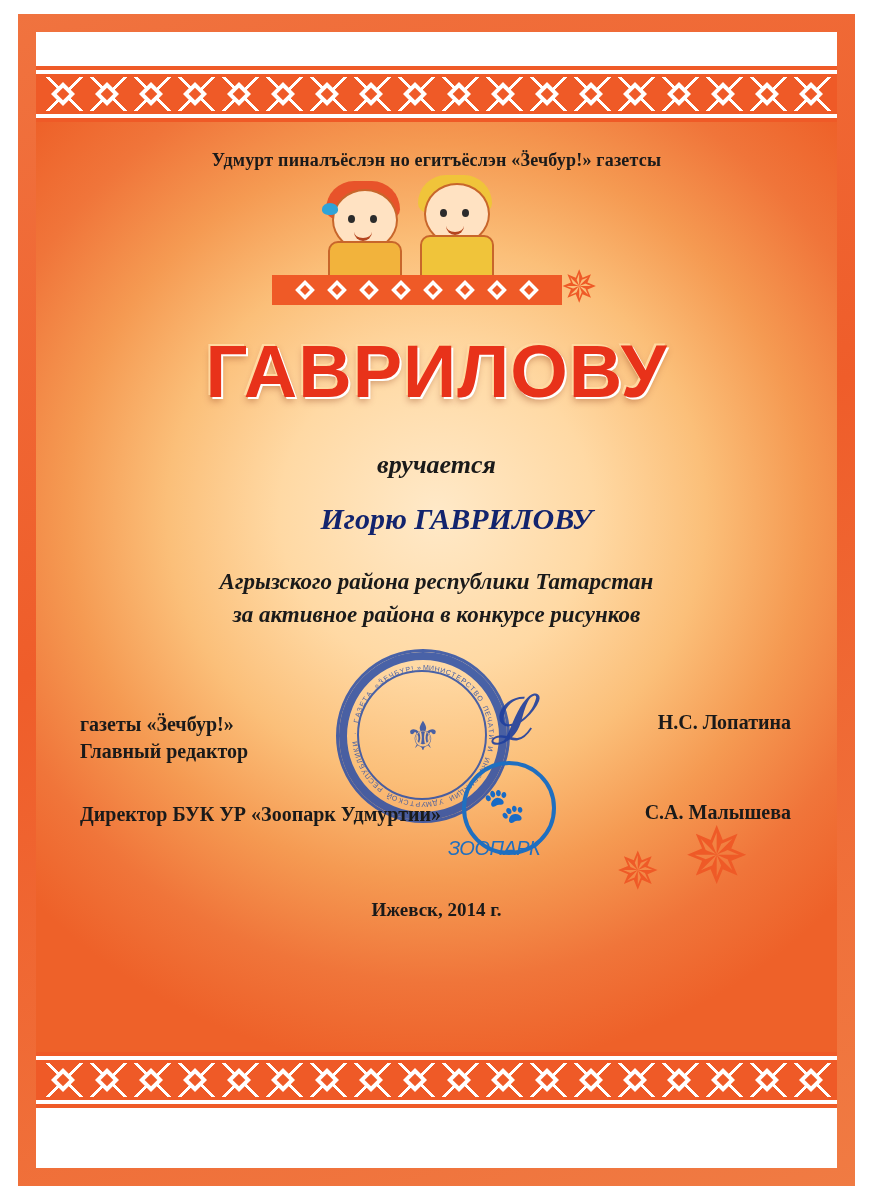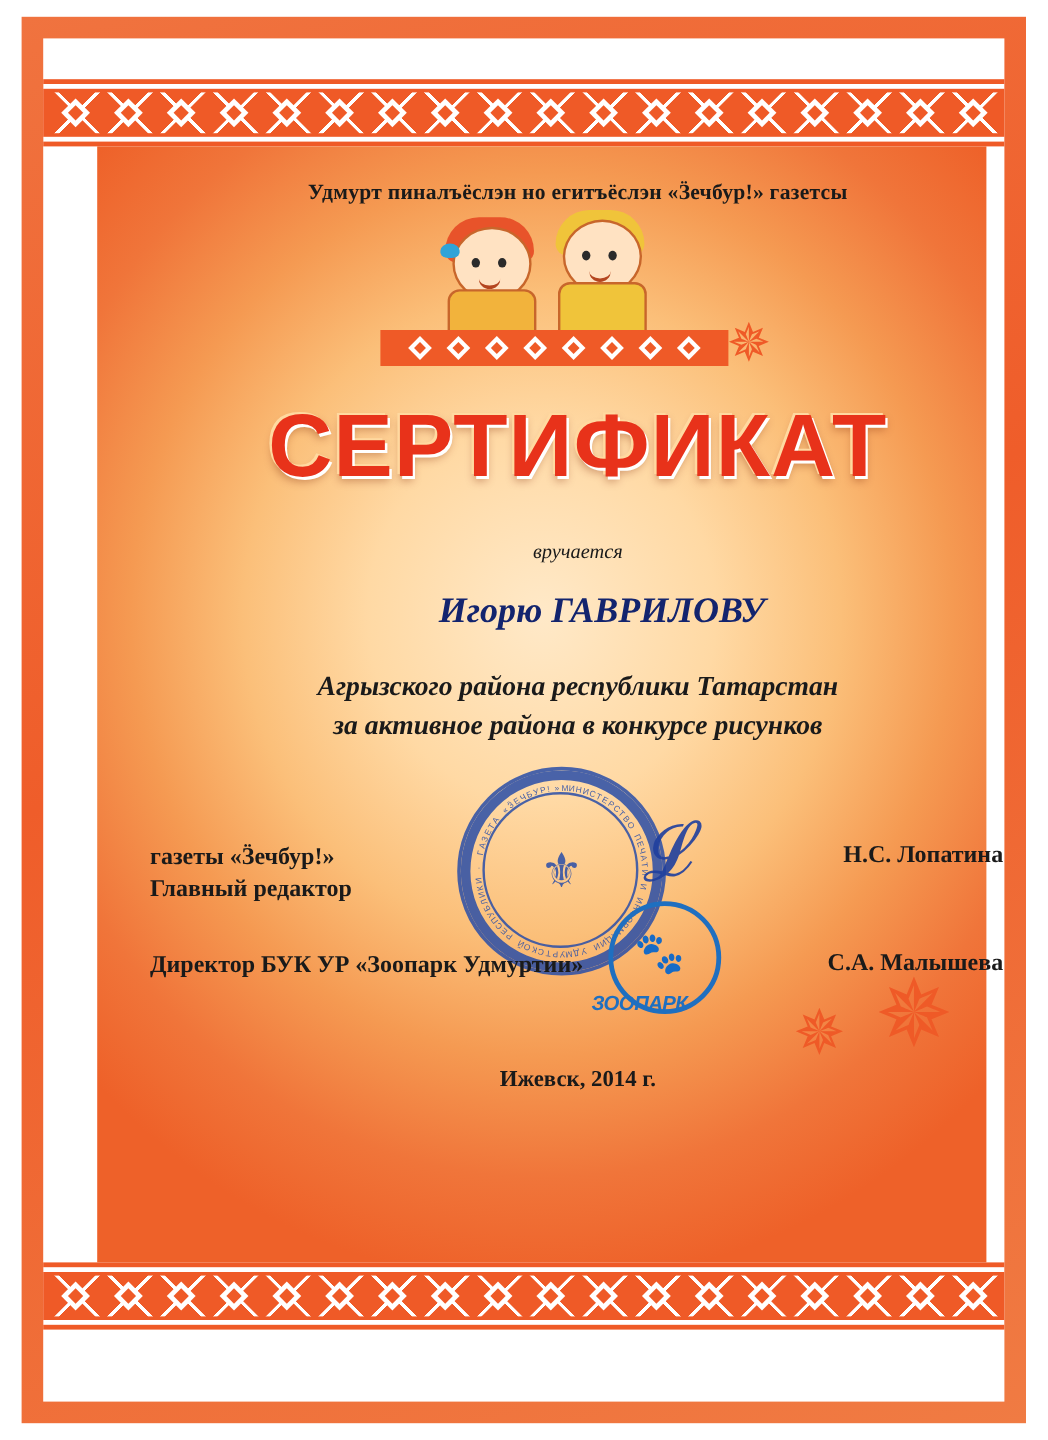--- a/index.html
+++ b/index.html
@@ -94,25 +94,24 @@
     background: #ffffff;
   }
   .band-edge.e1 { top: 4px; }
   .band-edge.e2 { bottom: 4px; }
 
   
   .interior {
     position: absolute;
     left: 36px;
     top: 122px;
-    width: 741px;
+    width: 801px;
     height: 930px;
     background:
       radial-gradient(ellipse 70% 60% at 50% 42%, #ffe9c8 0%, #ffd9a4 28%, #fbbf79 48%, #f59a52 66%, #f0753a 84%, #ee6129 100%);
-    margin-left: 45px;
   }
 
   .content {
     position: absolute;
     left: 0; top: 0;
     width: 801px;
     height: 930px;
     color: #1a1a1a;
     text-align: center;
   }
@@ -228,23 +227,23 @@
     letter-spacing: 1px;
     color: #e8321a;
     text-shadow:
       2px 2px 0 #ffffff,
       -2px -2px 0 #ffd9a0,
       0 4px 7px rgba(120,30,0,0.35);
   }
 
   .vruchaetsya {
     margin-top: 36px;
-    font-size: 17px;
+    font-size: 26px;
     font-style: italic;
-    font-weight: 400;
+    font-weight: 700;
   }
   .recipient {
     margin-top: 22px;
     font-size: 30px;
     font-style: italic;
     font-weight: 700;
     color: #13246e;
     padding-left: 40px;
   }
   .reason {
@@ -333,22 +332,22 @@
     left: 26px; top: 0;
     width: 86px; height: 86px;
     border-radius: 50%;
     border: 4px solid #1f6fc0;
   }
   .zoo-logo .word {
     position: absolute;
     left: 12px;
     top: 76px;
     font-family: "Liberation Sans", sans-serif;
-    font-size: 17px;
-    font-weight: 700;
+    font-size: 20px;
+    font-weight: 400;
     font-style: italic;
     color: #1f6fc0;
     letter-spacing: -0.5px;
   }
   .zoo-logo .face {
     position: absolute;
     left: 46px; top: 22px;
     width: 46px; height: 44px;
     color: #1f6fc0;
     font-family: "DejaVu Sans", sans-serif;
@@ -451,21 +450,21 @@
           <div class="d"></div>
           <div class="d"></div>
           <div class="d"></div>
           <div class="d"></div>
           <div class="d"></div>
           <div class="d"></div>
         </div>
         <div class="star s-logo">✵</div>
       </div>
 
-      <div class="title">СЕРТИФИКАТ</div>
+      <div class="title">ГАВРИЛОВУ</div>
 
       <div class="vruchaetsya">вручается</div>
 
       <div class="recipient">Игорю ГАВРИЛОВУ</div>
 
       <div class="reason">
         <div>Агрызского района республики Татарстан</div>
         <div>за активное района  в конкурсе рисунков</div>
       </div>
 

